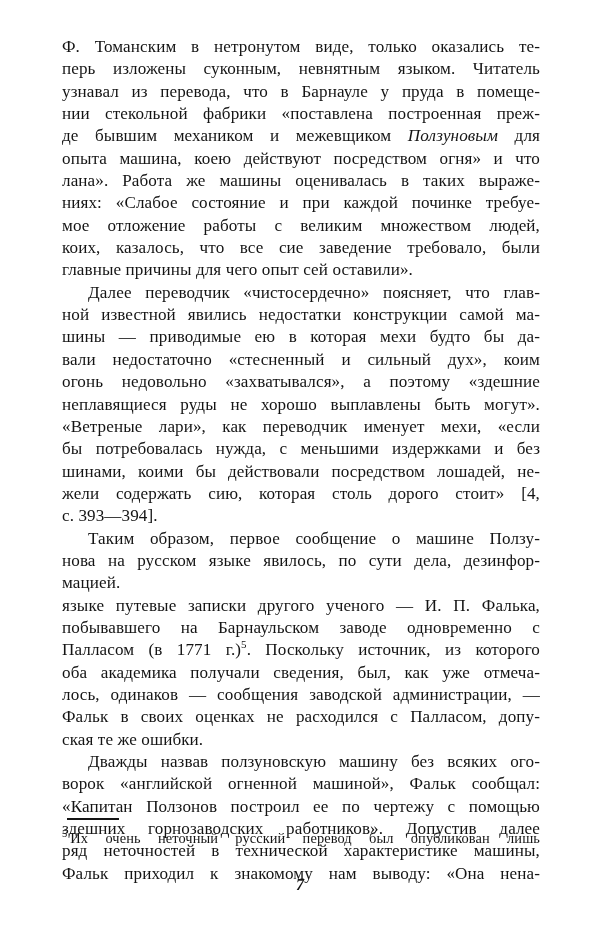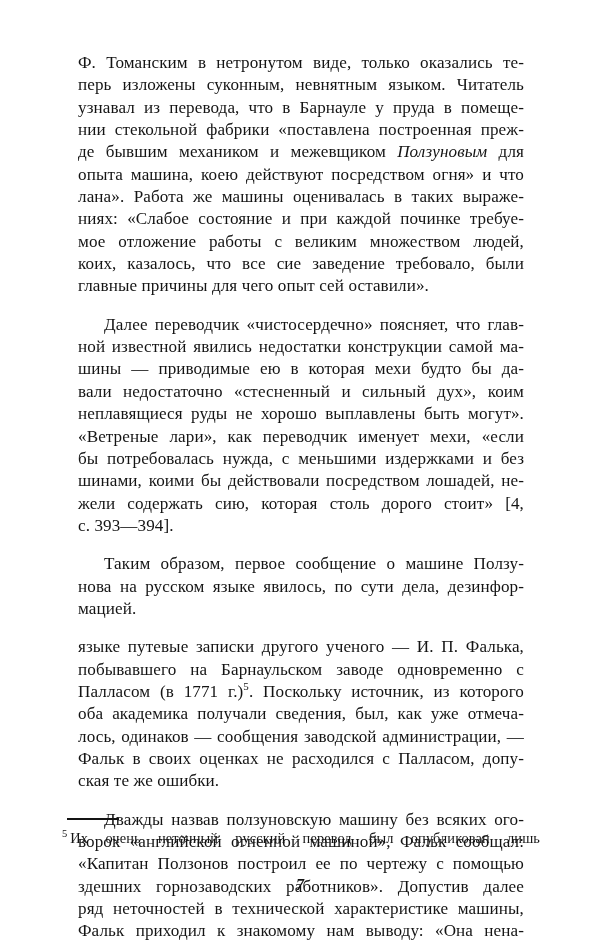--- a/index.html
+++ b/index.html
@@ -29,21 +29,21 @@
 
   
   #textblock {
     position: absolute;
     left: 62px;
     top: 36px;
     width: 478px;
   }
 
   .para {
-    margin: 16px;
+    margin: 0;
   }
 
   
   .line {
     display: block;
     font-size: 17.1px;
     line-height: 22.35px;
     letter-spacing: 0.1px;
     white-space: nowrap;
     text-align: justify;
@@ -144,20 +144,21 @@
       <span class="line j">мое отложение работы с великим множеством людей,</span>
       <span class="line j">коих, казалось, что все сие заведение требовало, были</span>
       <span class="line last">главные причины для чего опыт сей оставили».</span>
     </div>
 
     <div class="para" id="para-2">
       <span class="line j indent">Далее переводчик «чистосердечно» поясняет, что глав-</span>
       <span class="line j">ной известной явились недостатки конструкции самой ма-</span>
       <span class="line j">шины — приводимые ею в которая мехи будто бы да-</span>
       <span class="line j">вали недостаточно «стесненный и сильный дух», коим</span>
+      <span class="line j">огонь недовольно «захватывался», а поэтому «здешние</span>
       <span class="line j">неплавящиеся руды не хорошо выплавлены быть могут».</span>
       <span class="line j">«Ветреные лари», как переводчик именует мехи, «если</span>
       <span class="line j">бы потребовалась нужда, с меньшими издержками и без</span>
       <span class="line j">шинами, коими бы действовали посредством лошадей, не-</span>
       <span class="line j">жели содержать сию, которая столь дорого стоит» [4,</span>
       <span class="line last">с. 393—394].</span>
     </div>
 
     <div class="para" id="para-3">
       <span class="line j indent">Таким образом, первое сообщение о машине Ползу-</span>

